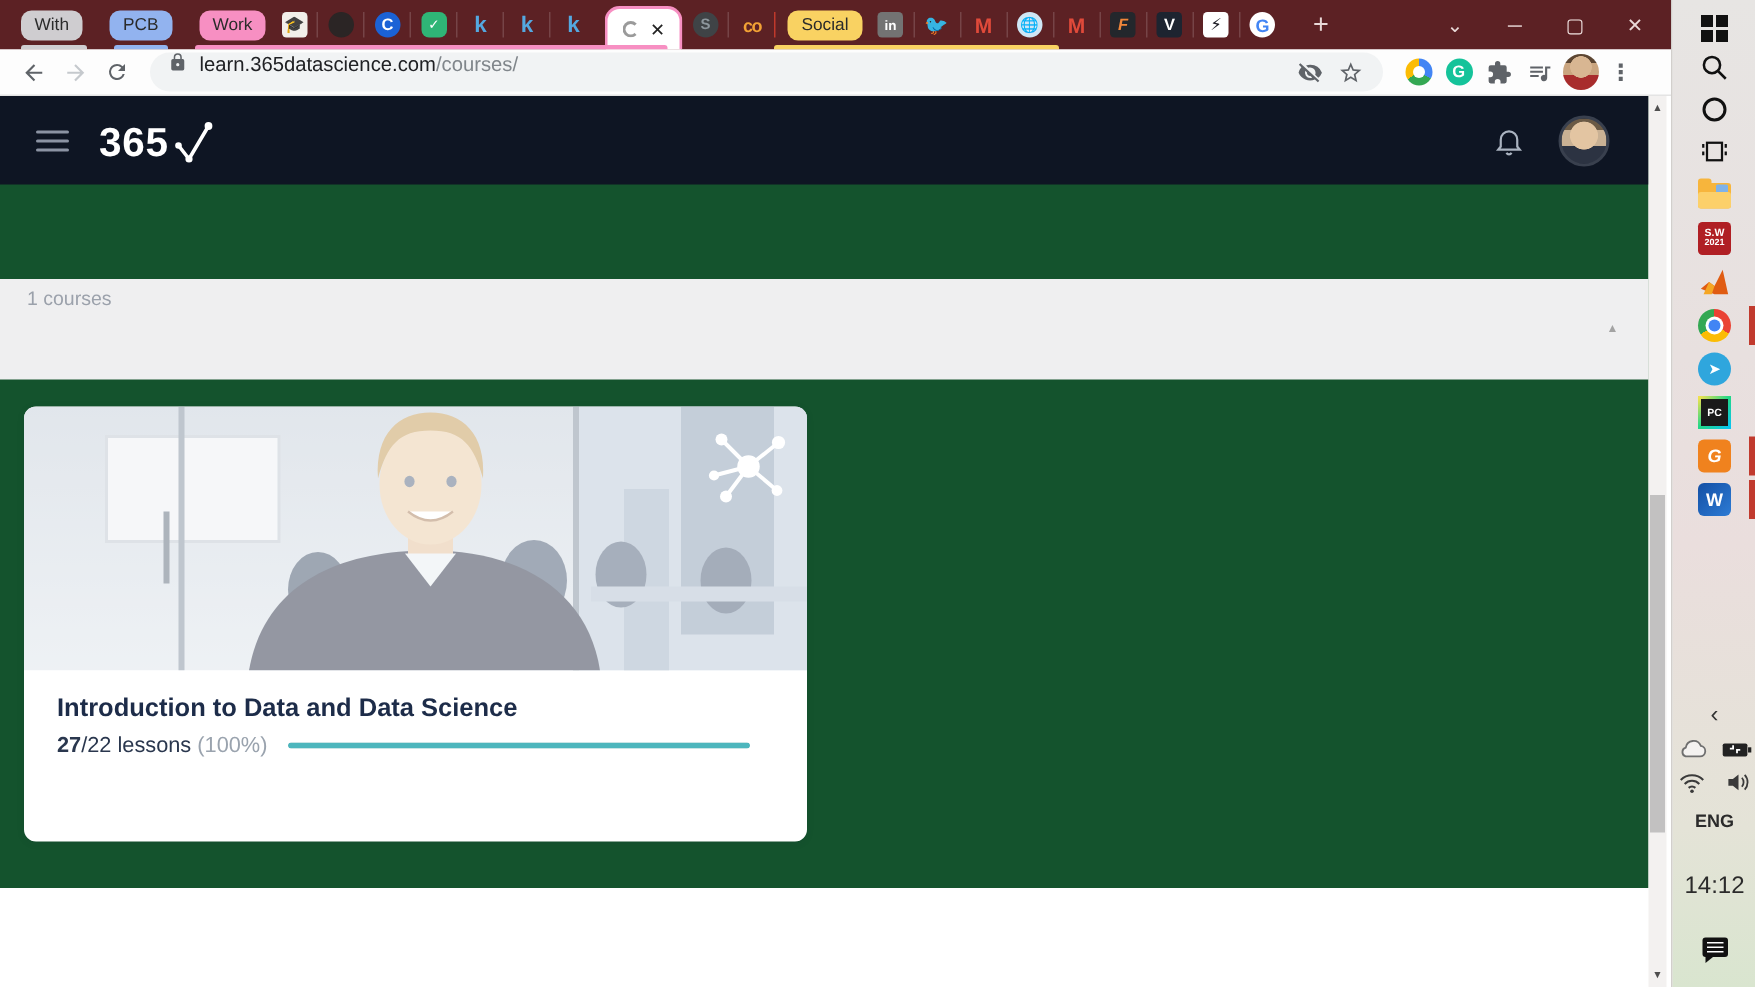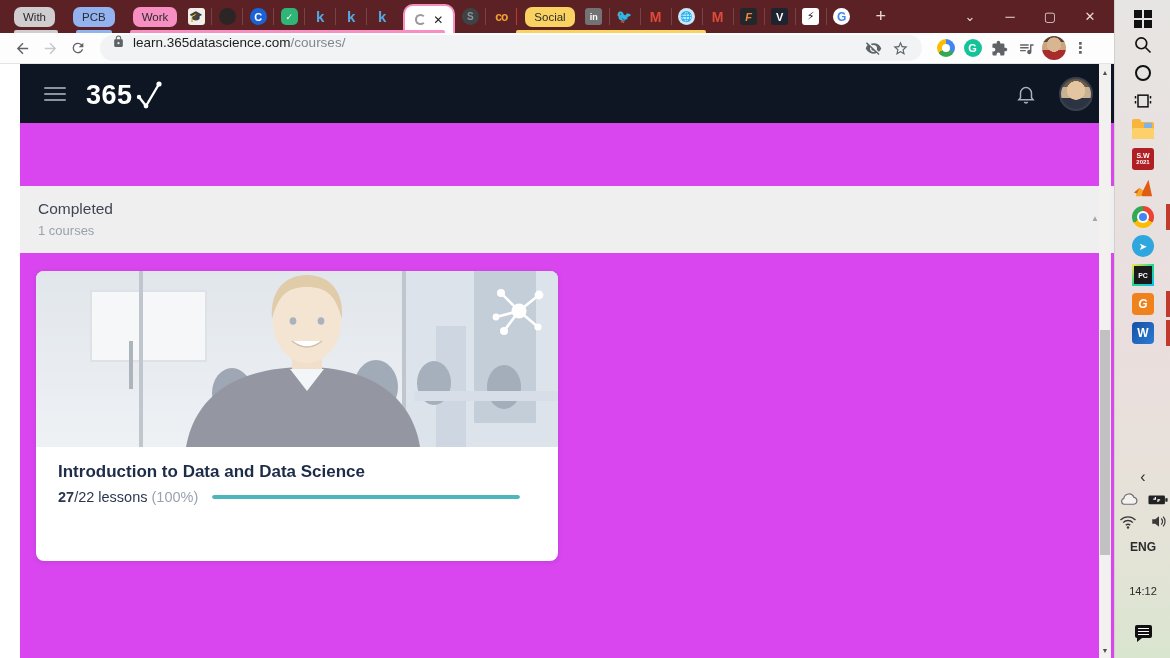--- a/index.html
+++ b/index.html
@@ -30,21 +30,21 @@
     display:flex; align-items:center; border-bottom:1px solid #e4e4e4; }
   .navbtn { width:28px; height:28px; display:flex; align-items:center; justify-content:center; }
   .omnibox { height:26px; background:#f1f3f4; border-radius:13px; display:flex; align-items:flex-start;
     margin-left:8px; padding:0 8px 0 12px; width:822px; }
   .url { font-size:13.5px; margin-left:8px; white-space:nowrap; flex:1; }
   .url .host { color:#202124; }
   .url .path { color:#80868b; }
   .extbtn { width:27px; height:27px; display:flex; align-items:center; justify-content:center; }
 
   
-  .viewport { position:absolute; left:0; top:64px; width:1099px; height:594px; background:#d946ef;margin-left:20px; }
+  .viewport { position:absolute; left:0; top:64px; width:1099px; height:528px; background:#14532d; }
   .site-header { position:absolute; left:0; top:0; width:1099px; height:59px; background:#0e1523;
     display:flex; align-items:center; }
   .hamburger { width:22px; margin-left:24px; cursor:pointer; }
   .hamburger div { height:2px; background:#8b93a3; margin:4px 0; border-radius:1px; }
   .logo { display:flex; align-items:flex-end; margin-left:20px; }
   .logo-text { color:#fff; font-size:27px; font-weight:700; letter-spacing:0.5px; }
   .bell-wrap { margin-left:auto; display:flex; align-items:center; gap:22px; margin-right:26px; }
   .avatar { width:34px; height:34px; border-radius:50%; border:2px solid #39404e; overflow:hidden;
     background:
       radial-gradient(circle at 50% 38%, #e3c5a2 0 38%, rgba(0,0,0,0) 40%),
@@ -101,21 +101,21 @@
   .chrome-ic::after { content:""; position:absolute; inset:7px; background:#4285f4; border-radius:50%; }
 
   .tele { width:22px; height:22px; border-radius:50%; background:#2fa6dd; color:#fff; font-size:10px;
     display:flex; align-items:center; justify-content:center; }
 
   .pycharm { width:22px; height:22px; background:#1a1a1a; font-size:7px; color:#fff; font-weight:700;
     border:2px solid #21d789; border-image:linear-gradient(135deg,#f5e14d,#21d789,#07c3f2) 1; 
     display:flex; align-items:center; justify-content:center; }
 
   .tray-ic { display:flex; align-items:center; justify-content:center; width:22px; }
-  .tb-time { font-size:11px; color:#2b2b2b;text-align:center; }
+  .tb-time { font-size:16px; color:#2b2b2b;text-align:center; }
 
   .action-center { position:relative; width:17px; height:13px; background:#111; border-radius:2px; }
   .action-center::before { content:""; position:absolute; left:3px; top:3px; width:11px; height:1.6px;
     background:#fff; box-shadow:0 3px 0 #fff, 0 6px 0 #fff; }
   .action-center::after { content:""; position:absolute; left:2px; bottom:-4px;
     border-left:5px solid #111; border-bottom:4px solid transparent; }
 </style>
 </head>
 <body>
 
@@ -307,21 +307,20 @@
         <svg width="22" height="24" viewBox="0 0 24 24" fill="none" stroke="#aab3c0" stroke-width="1.6">
           <path d="M6 16v-5a6 6 0 1 1 12 0v5l1.8 2.2H4.2L6 16z"></path>
             <path d="M10.2 20.6a2 2 0 0 0 3.6 0"></path>
         </svg>
         <div class="avatar"></div>
       </div>
     </div>
 
 
     <div class="section-bar">
-      <div class="section-title">Completed</div>
       <div class="section-count">1 courses</div>
       <div class="collapse-tri">▲</div>
     </div>
 
     <div class="card">
       <div class="card-img">
         <svg width="522" height="176" viewBox="0 0 522 176">
           <defs>
             <linearGradient id="bgg" x1="0" y1="0" x2="0" y2="1">
               <stop offset="0" stop-color="#c9d2dc"></stop>

